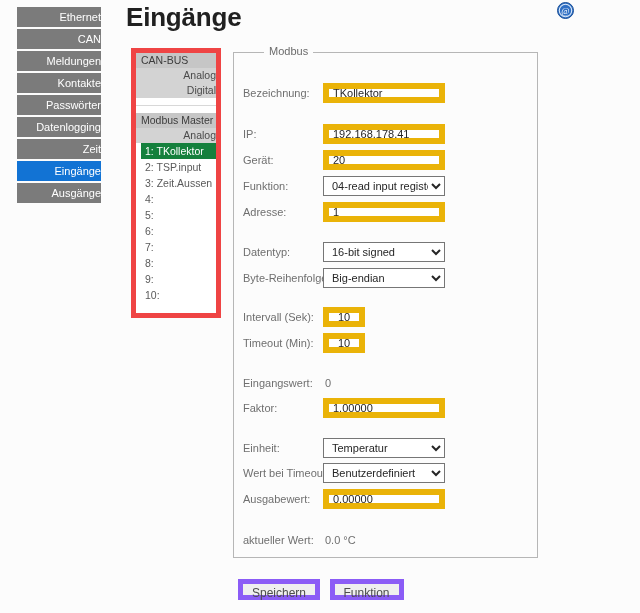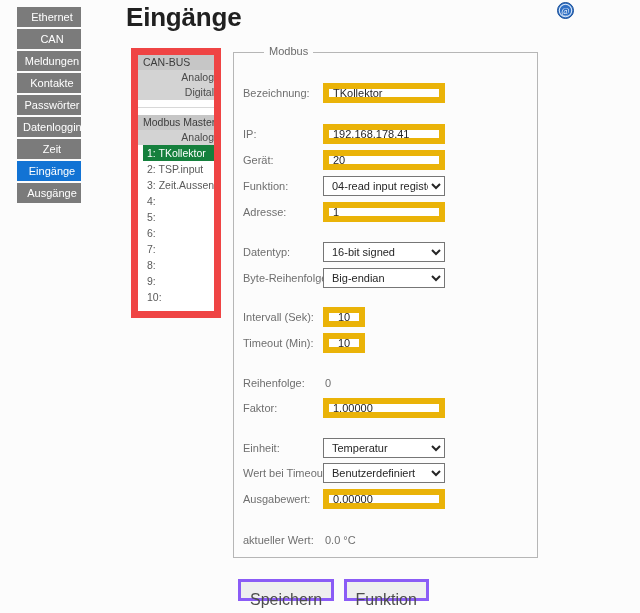--- a/index.html
+++ b/index.html
@@ -17,33 +17,33 @@
   }
 
   
   #sidebar {
     position: absolute;
     left: 17px; top: 7px;
     width: 84px;
   }
   .nav-item {
     display: block;
-    width: 64px;
+    width: 84px;
     height: 20px;
     line-height: 20px;
     margin-bottom: 2px;
     background: #7b7b7b;
     color: #ffffff;
     font-size: 11px;
     padding-left: 6px;
     white-space: nowrap;
     overflow: hidden;
     cursor: pointer;
     border: none;
-    text-align: center;
+    text-align: right;
   }
   .nav-item.active {
     background: #1273d4;
   }
 
   
   #page-title {
     position: absolute;
     left: 126px; top: 2px;
     font-size: 26px;
@@ -63,21 +63,21 @@
     cursor: pointer;
   }
   #help-icon svg { display:block; }
 
   
   #tree-panel {
     position: absolute;
     left: 131px; top: 48px;
     width: 90px; height: 270px;
     background: #ffffff;
-    border: 7px solid #ef4444;
+    border: 5px solid #ef4444;
     overflow: hidden;
   }
   .tree-head {
     background: #c6c6c6;
     color: #3c3c3c;
     font-size: 10.5px;
     height: 15px;
     line-height: 15px;
     padding-left: 5px;
     white-space: nowrap;
@@ -189,26 +189,26 @@
 
   
   #footer {
     position: absolute;
     left: 238px; top: 579px;
   }
   .fbtn {
     display: inline-block;
     height: 21px;
     line-height: 19px;
-    padding: 8px 9px;
+    padding: 0 9px;
     margin-right: 5px;
     background: #efefef;
-    border: 3px solid #8b5cf6;
+    border: 5px solid #8b5cf6;
     font-family: "Liberation Sans", sans-serif;
-    font-size: 16px;
+    font-size: 12px;
     color: #4d4d4d;
     cursor: pointer;
   }
 </style>
 </head>
 <body>
 
 <div id="page">
 
   <nav id="sidebar">
@@ -301,21 +301,21 @@
     <span class="flabel">Intervall (Sek):</span>
     <input class="finput small" type="text" value="10" style="">
   </div>
 
   <div class="frow" style="top:333px;">
     <span class="flabel">Timeout (Min):</span>
     <input class="finput small" type="text" value="10" style="">
   </div>
 
   <div class="frow" style="top:373px;">
-    <span class="flabel">Reihenfolge:</span>
+    <span class="flabel">Eingangswert:</span>
     <span class="fvalue-static">0</span>
   </div>
 
   <div class="frow" style="top:398px;">
     <span class="flabel">Faktor:</span>
     <input class="finput" type="text" value="1,00000" style="">
   </div>
 
   <div class="frow" style="top:438px;">
     <span class="flabel">Einheit:</span>

